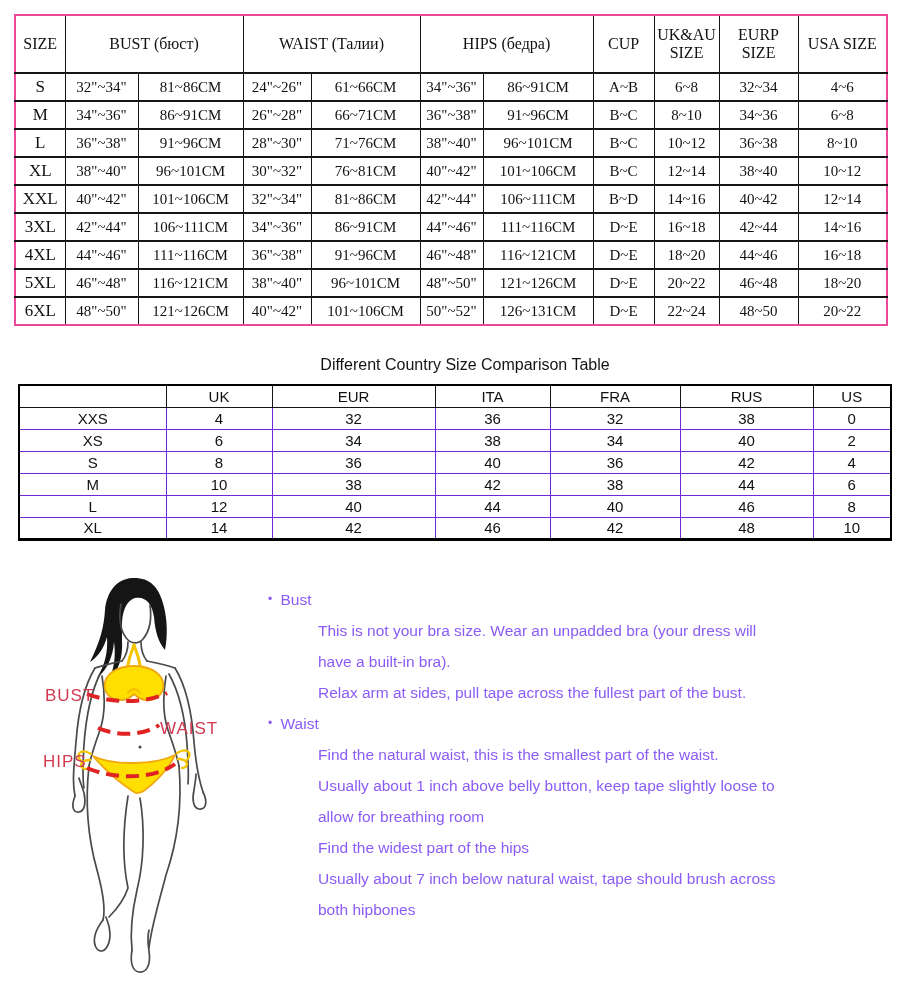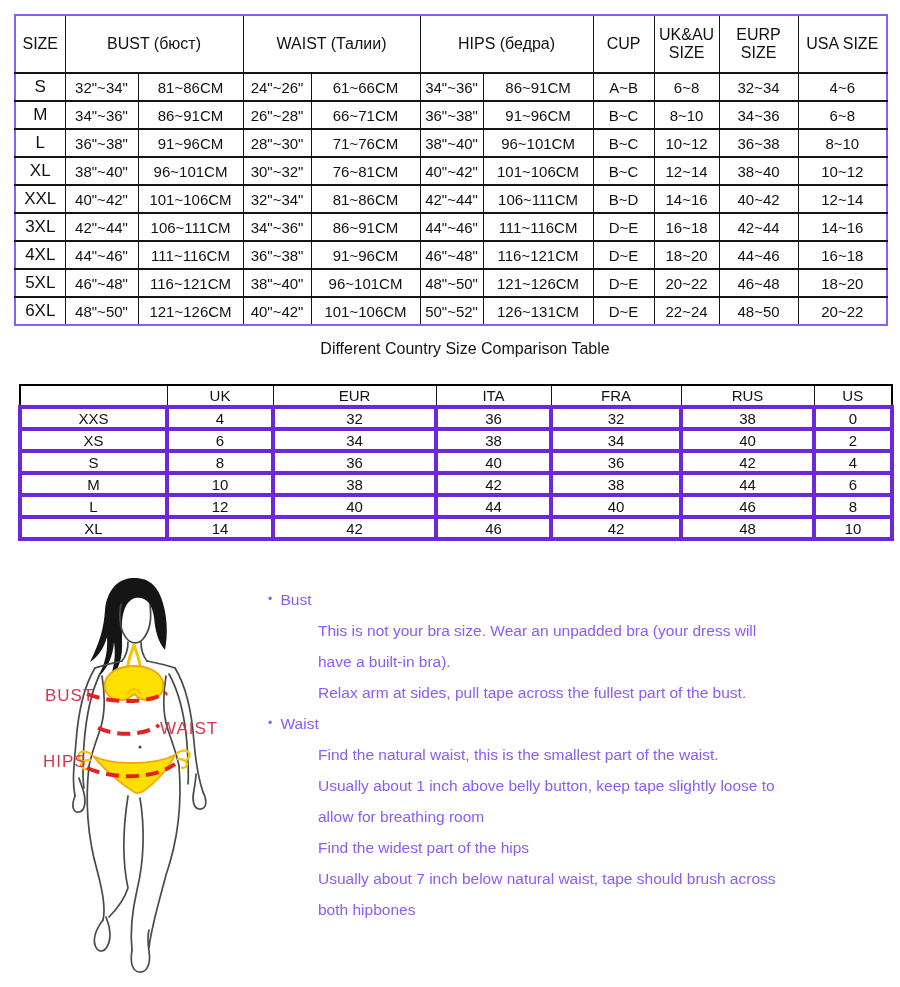--- a/index.html
+++ b/index.html
@@ -3,30 +3,30 @@
 <meta charset="utf-8">
 <style>
   * { margin:0; padding:0; box-sizing:border-box; }
   html,body { background:#fff; }
   body { font-family:"Liberation Sans", sans-serif; color:#111; }
   .page { position:relative; width:900px; height:987px; background:#ffffff; overflow:hidden; }
 
   table { border-collapse:collapse; table-layout:fixed; position:absolute; background:#fff; }
   th, td { text-align:center; vertical-align:middle; font-weight:normal; overflow:hidden; }
 
-  .size-table { left:14px; top:14px; width:872px; border:2px solid #8b5cf6; }
+  .size-table { left:14px; top:14px; width:872px; border:2px solid #ec4899;font-family:Liberation Serif, serif; }
   .size-table th { height:58px; font-size:16px; border:1px solid #151515; }
   .size-table td { height:28px; font-size:15px; border:1px solid #151515; border-top-width:2px; }
   .size-table td:first-child { font-size:17px; }
 
-  .country-title { position:absolute; left:0; top:340px; width:900px; text-align:center;
+  .country-title { position:absolute; left:0; top:356px; width:900px; text-align:center;
                    font-size:16px; padding-left:30px; color:#141414; }
   .country-table { left:18px; top:384px; width:872px; border:2px solid #000; border-bottom-width:3px; }
   .country-table th { height:22px; font-size:15px; border:1px solid #151515; }
-  .country-table td { height:22px; font-size:15px; border:4px solid #6d28d9; }
+  .country-table td { height:22px; font-size:15px; border:1px solid #6d28d9; }
 
   .figure-wrap { position:absolute; left:18px; top:570px; width:244px; height:417px; }
   .figure-wrap svg { width:100%; height:100%; display:block; }
 
   .outline { fill:none; stroke:#4a4a4a; stroke-width:1.7; stroke-linecap:round; }
   .hair    { fill:#151515; stroke:none; }
   .bikini  { fill:var(--bikini-yellow,#ffdf00); stroke:var(--bikini-outline,#efa90f); stroke-width:1.8; }
   .strap   { fill:none; stroke:var(--bikini-strap,#f5c400); stroke-width:3; stroke-linecap:round; }
   .tie     { fill:none; stroke:var(--bikini-strap,#f5c400); stroke-width:2.4; stroke-linecap:round; }
   .dash    { fill:none; stroke:var(--dash-red,#e02222); stroke-width:4; stroke-dasharray:13 7; stroke-linecap:butt; }

